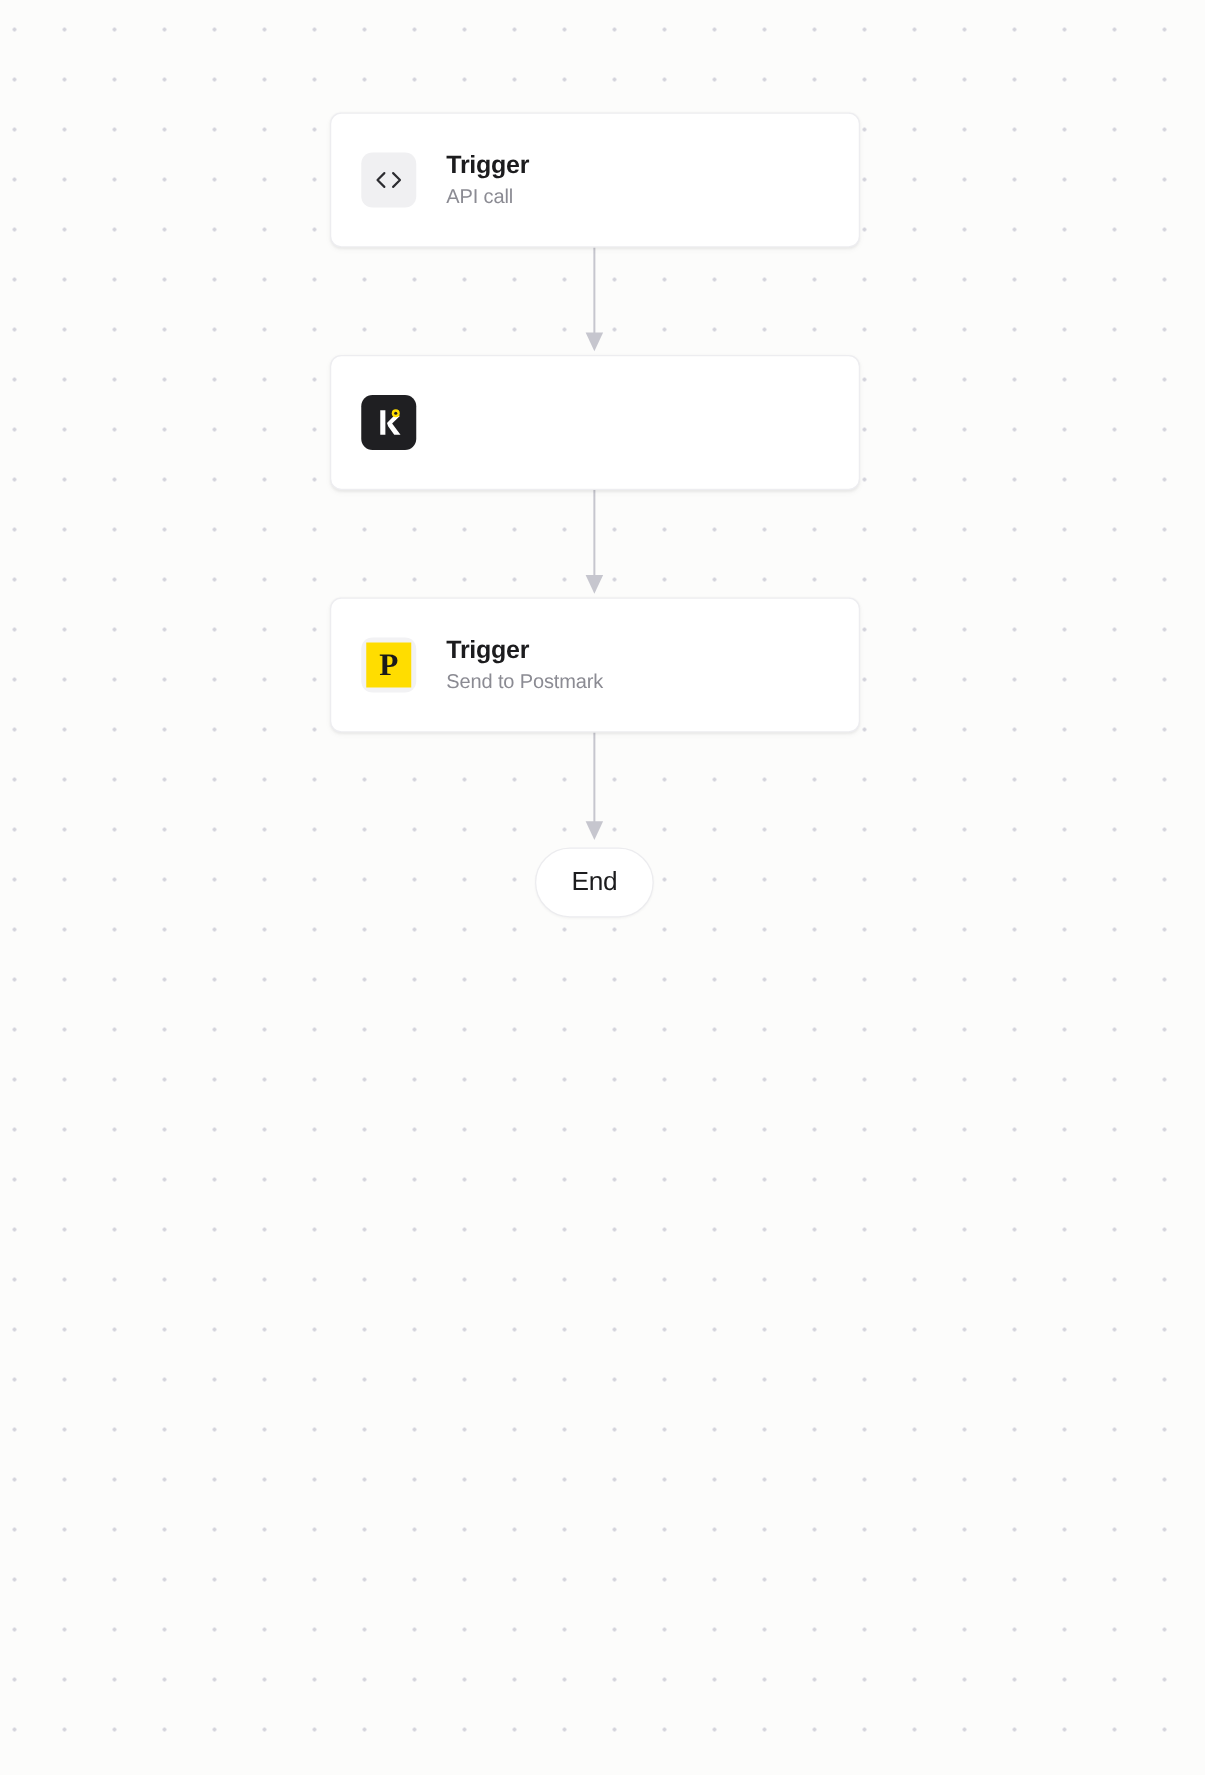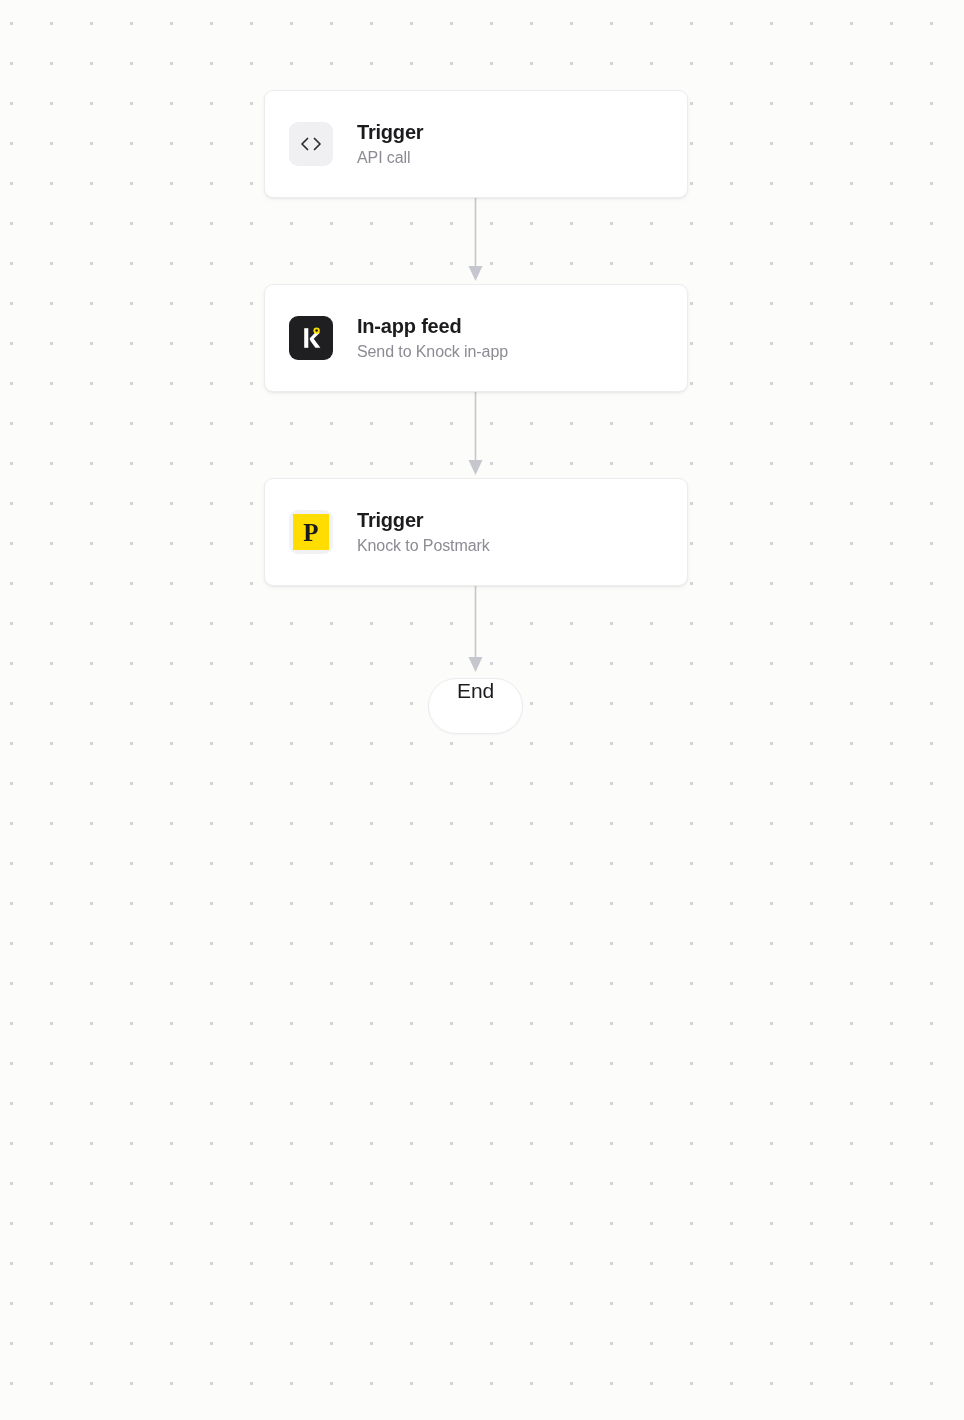--- a/index.html
+++ b/index.html
@@ -122,21 +122,21 @@
     position: absolute;
     left: 428px;
     top: 678px;
     width: 95px;
     height: 56px;
     background: #ffffff;
     border: 1px solid #ececef;
     border-radius: 28px;
     box-shadow: 0 1px 2px rgba(17, 17, 26, 0.04);
     display: flex;
-    align-items: flex-start;
+    align-items: center;
     justify-content: center;
   }
 
   .end-label {
     font-size: 21px;
     font-weight: 400;
     color: #1c1c1e;
     letter-spacing: -0.2px;
   }
 </style>
@@ -178,33 +178,29 @@
 
   <div class="node-card inapp">
     <div class="icon-tile knock">
       <svg width="28" height="28" viewBox="0 0 28 28" fill="none">
         <path d="M7.2 4.2 h4.1 v19.6 h-4.1 z" fill="#ffffff"></path>
         <path d="M12.6 14.4 L18.2 8.6 h4.9 l-6.4 6.2 6.7 9.0 h-5.0 l-4.9 -6.9 z" fill="#ffffff"></path>
         <circle cx="19.6" cy="6.6" r="3.2" fill="#ffdd00"></circle>
         <circle cx="19.6" cy="6.6" r="1.25" fill="#1f1f22"></circle>
       </svg>
     </div>
-    <div class="node-text">
-      <div class="node-title">In-app feed</div>
-      <div class="node-subtitle">Send to Knock in-app</div>
-    </div>
   </div>
 
   <div class="node-card postmark">
     <div class="icon-tile postmark">
       <div class="postmark-stamp">P</div>
     </div>
     <div class="node-text">
       <div class="node-title">Trigger</div>
-      <div class="node-subtitle">Knock to Postmark</div>
+      <div class="node-subtitle">Send to Postmark</div>
     </div>
   </div>
 
   <div class="end-node">
     <span class="end-label">End</span>
   </div>
 
 </div>
 
 </body></html>

